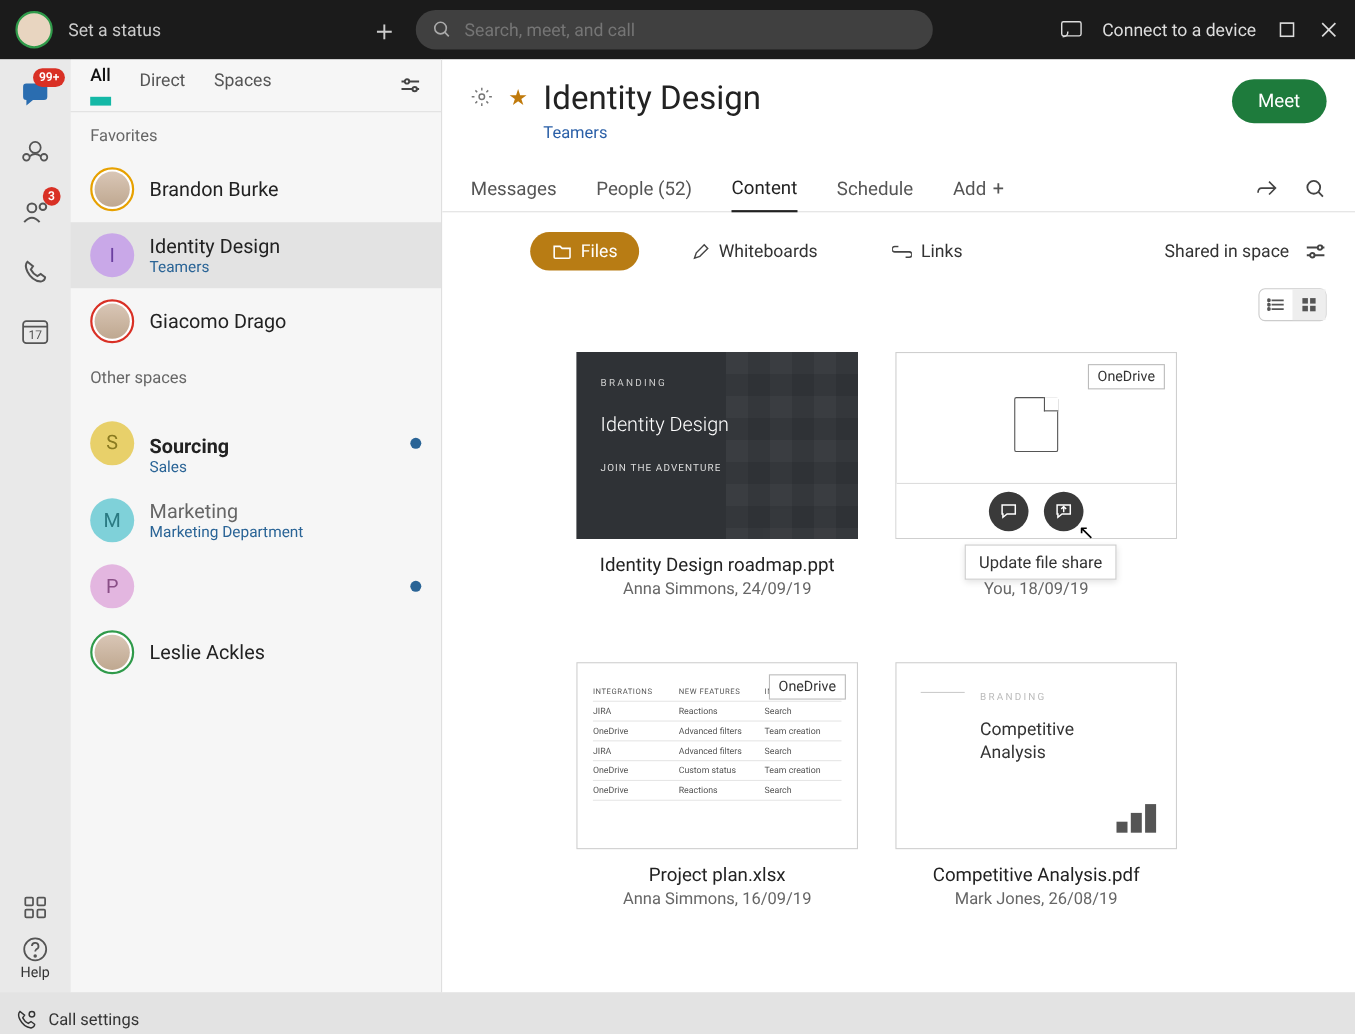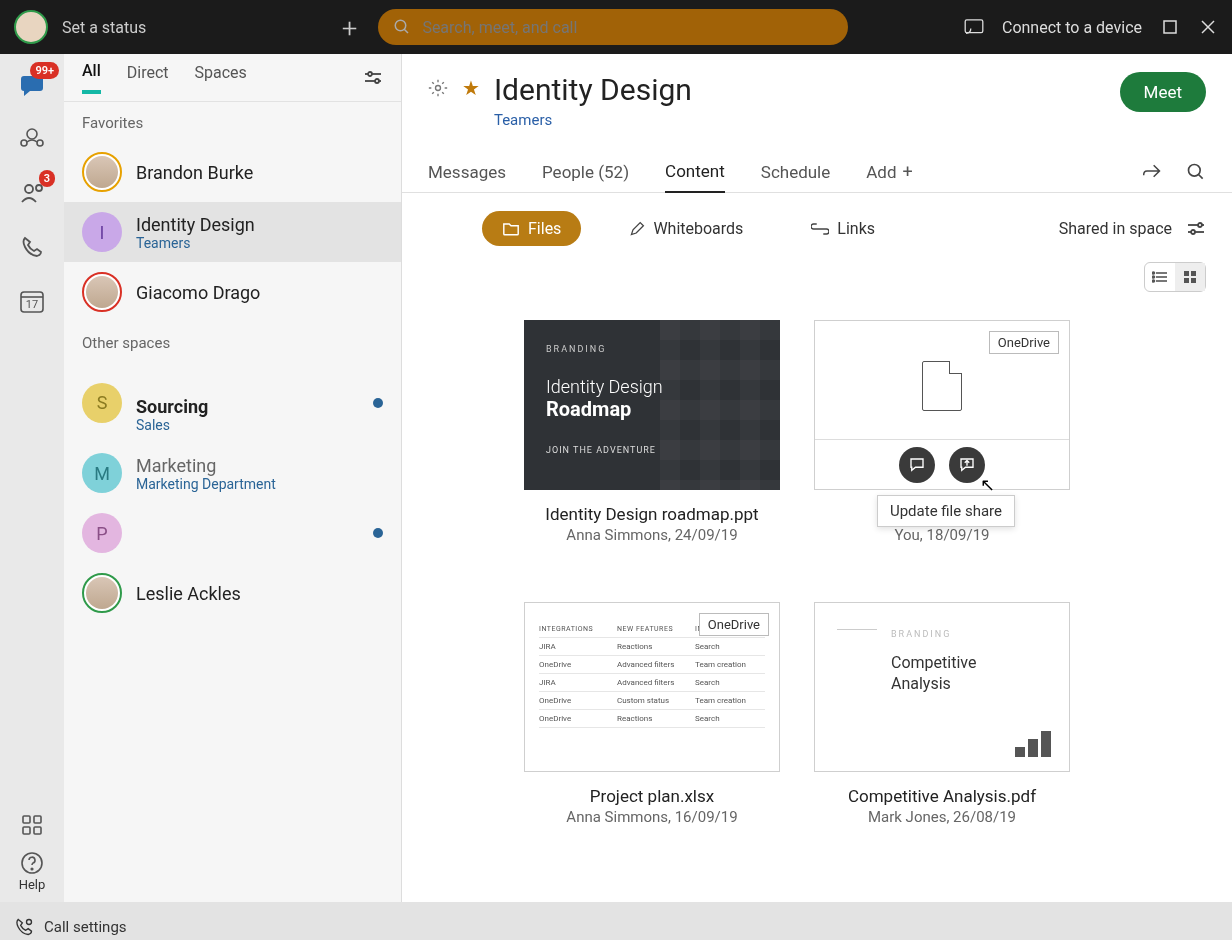--- a/index.html
+++ b/index.html
@@ -2,34 +2,34 @@
 <html><head>
 <meta charset="utf-8">
 <style>
 * { box-sizing: border-box; margin: 0; padding: 0; font-family: -apple-system, BlinkMacSystemFont, "Segoe UI", Roboto, Arial, sans-serif; }
 html,body { width:1232px; height:940px; overflow:hidden; background:#e9e9e9; color:#222;}
 .topbar { height:54px; background:#1b1b1b; display:flex; align-items:center; padding:0 14px; gap:14px; color:#ddd;}
 .avatar-sm { width:34px; height:34px; border-radius:50%; background:#e8d5c0; border:2px solid #2f9a4a; flex-shrink:0;}
 .status-text { font-size:16px; color:#ccc; flex:0 0 auto;}
 .topbar-spacer { flex:1; }
 .plus-btn { width:30px; height:30px; display:flex; align-items:center; justify-content:center; color:#ccc; font-size:26px; cursor:pointer;}
-.search-wrap { width:470px; height:36px; background:#a16207; border-radius:18px; display:flex; align-items:center; padding:0 14px; gap:10px;}
+.search-wrap { width:470px; height:36px; background:#404040; border-radius:18px; display:flex; align-items:center; padding:0 14px; gap:10px;}
 .search-wrap input { flex:1; background:transparent; border:none; outline:none; color:#ccc; font-size:16px;}
 .top-right { display:flex; align-items:center; gap:18px; color:#ddd; font-size:16px;}
 .top-icon { width:20px; height:20px; display:inline-flex; align-items:center; justify-content:center;}
 .main { display:flex; height:calc(940px - 54px - 38px);}
 .rail { width:64px; background:#e9e9e9; display:flex; flex-direction:column; align-items:center; padding-top:16px; gap:24px; position:relative;}
 .rail-icon { width:30px; height:30px; position:relative; color:#555; cursor:pointer; display:flex; align-items:center; justify-content:center;}
 .badge { position:absolute; top:-8px; right:-12px; background:#d93025; color:#fff; font-size:11px; font-weight:600; padding:2px 5px; border-radius:10px;}
 .rail-bottom { margin-top:auto; margin-bottom:10px; display:flex; flex-direction:column; align-items:center; gap:11px;}
 .help-label { font-size:13px; color:#333; margin-top:2px;}
 .sidebar { width:338px; background:#f6f6f6; border-right:1px solid #ddd; display:flex; flex-direction:column;}
 .tabs { display:flex; align-items:center; height:48px; padding:0 18px; gap:26px; border-bottom:1px solid #e2e2e2;}
 .tab { font-size:16px; color:#555; padding-bottom:10px; cursor:pointer;}
-.tab.active { color:#111; border-bottom:4px solid #14b8a6; font-weight:500;}
+.tab.active { color:#111; border-bottom:8px solid #14b8a6; font-weight:500;}
 .filter-icon { margin-left:auto; color:#444;}
 .section-label { font-size:15px; color:#666; padding:12px 18px 10px;}
 .space-item { display:flex; align-items:center; gap:14px; padding:10px 18px; cursor:pointer; position:relative;}
 .space-item .av { width:40px; height:40px; border-radius:50%; flex-shrink:0; display:flex; align-items:center; justify-content:center; font-size:18px; color:#fff;}
 .space-item .info { display:flex; flex-direction:column;}
 .space-item .name { font-size:18px; color:#222;}
 .space-item .sub { font-size:14px; color:#2a6496;}
 .space-item.selected { background:#e3e3e3;}
 .space-item.bold .name { font-weight:700;margin-top:24px;}
 .dot { width:10px; height:10px; border-radius:50%; background:#2a6496; position:absolute; right:18px;}
@@ -358,21 +358,20 @@
     </div>
 
     <div class="grid">
 
       <div class="card">
         <div class="thumb dark">
           <div class="checker"></div>
           <div class="dark-inner">
             <div class="small">BRANDING</div>
             <div class="t1">Identity Design</div>
-            <div class="t2">Roadmap</div>
             <div class="j">JOIN THE ADVENTURE</div>
           </div>
         </div>
         <div class="card-title">Identity Design roadmap.ppt</div>
         <div class="card-sub">Anna Simmons, 24/09/19</div>
       </div>
 
       <div class="card">
         <div class="thumb" style="overflow:visible;">
           <div class="tag">OneDrive</div>

